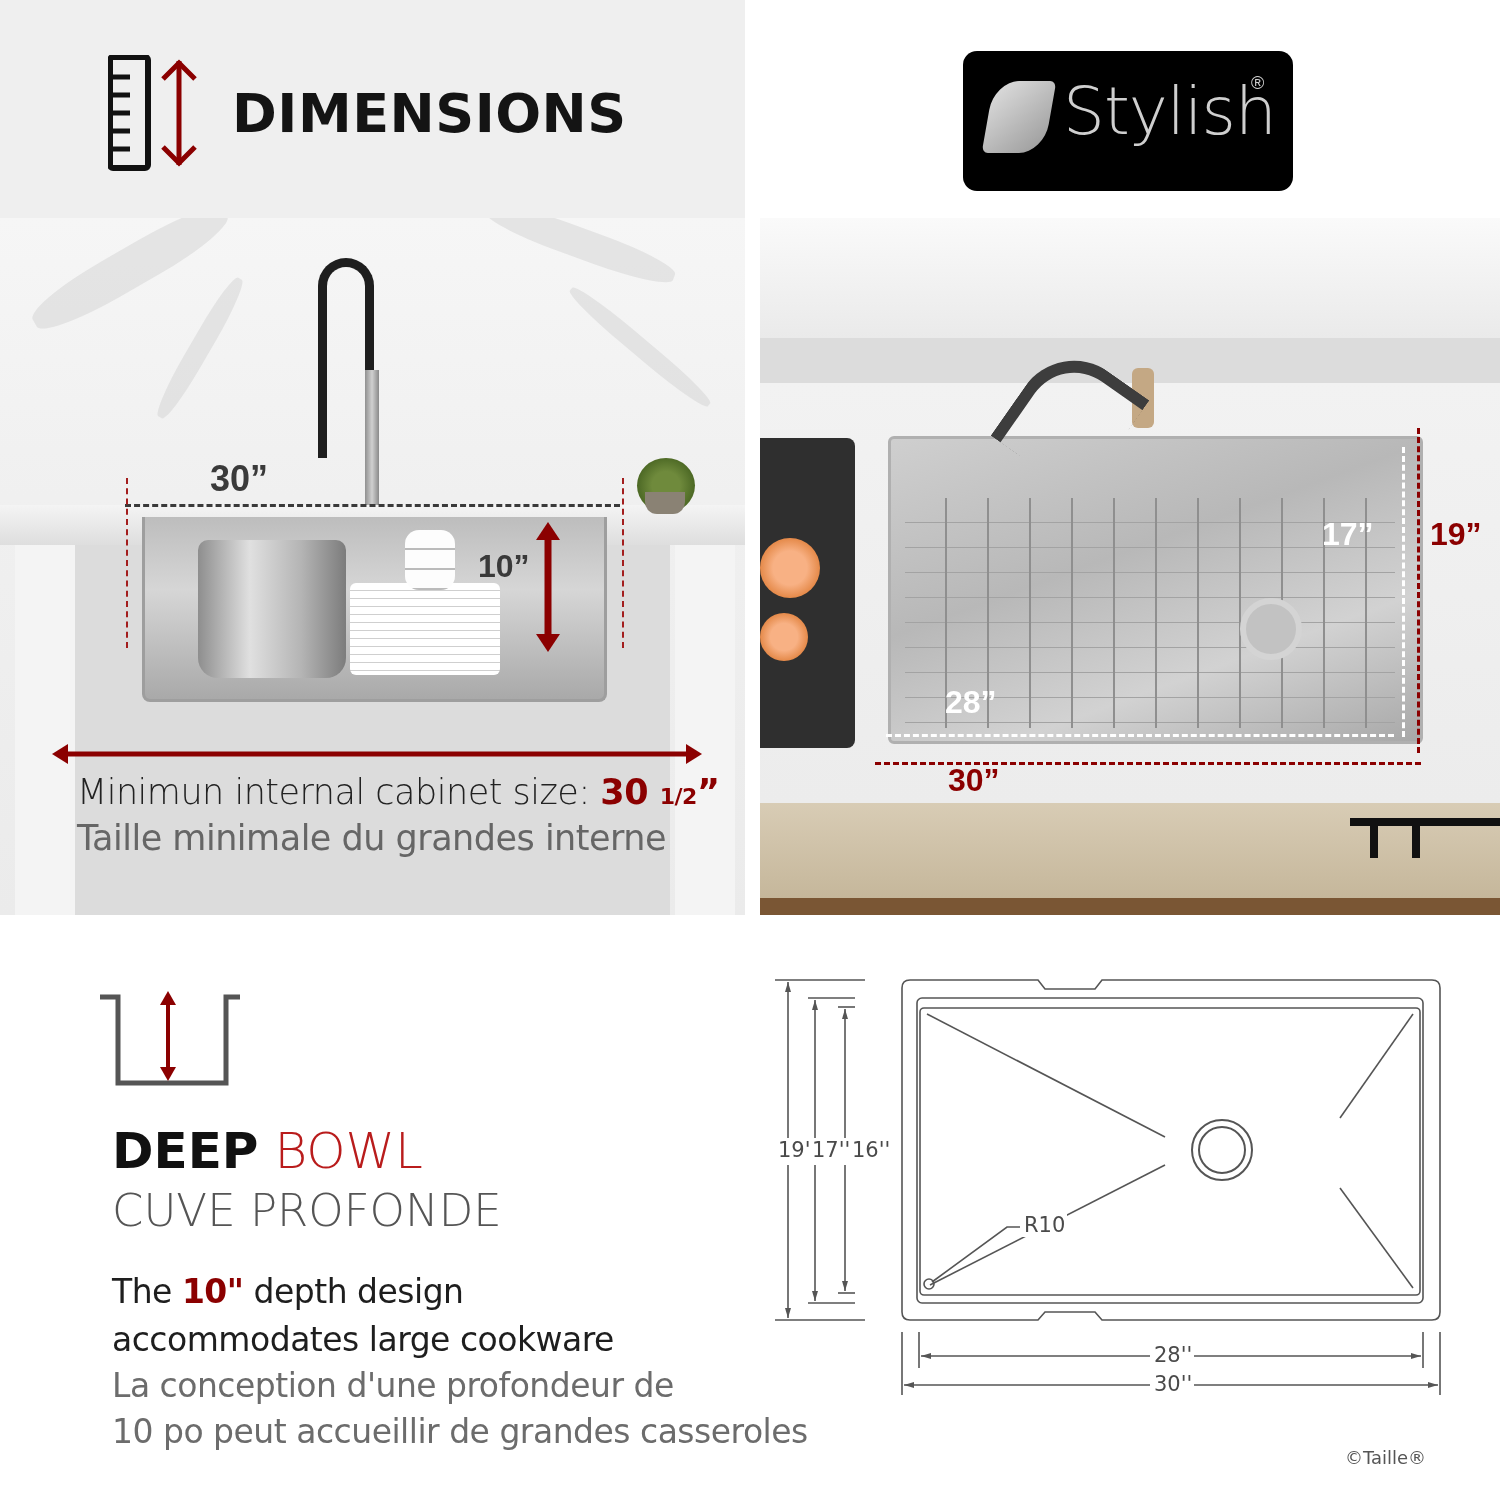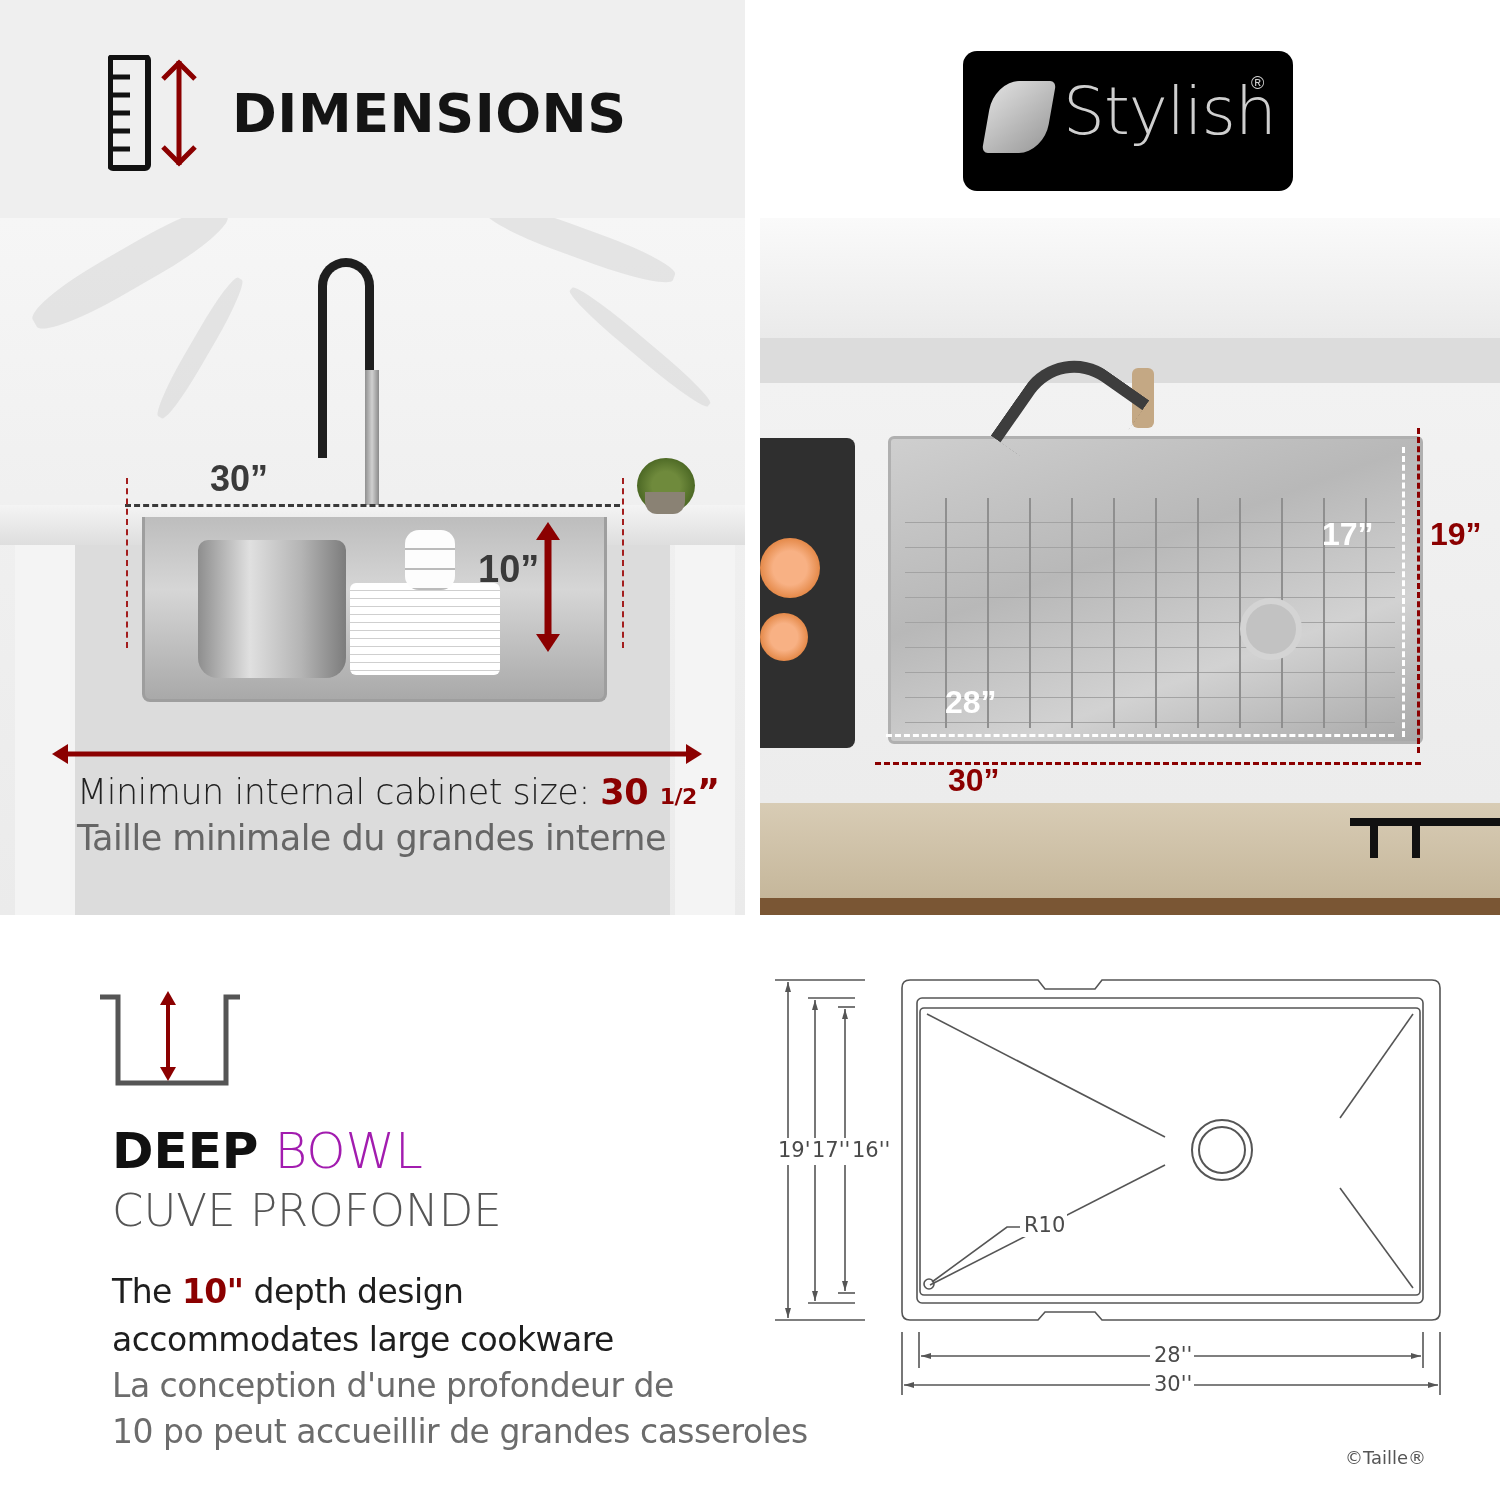--- a/index.html
+++ b/index.html
@@ -20,21 +20,21 @@
   .cups { left: 405px; top: 530px; width: 50px; height: 60px; background: repeating-linear-gradient(180deg,#fdfdfd 0 18px,#bbbbbb 18px 20px); border-radius: 14px; }
   .faucet-neck { left: 318px; top: 258px; width: 56px; height: 200px; border: 9px solid #1e1e1e; border-bottom: none; border-radius: 28px 28px 0 0; }
   .faucet-body { left: 365px; top: 370px; width: 14px; height: 140px; background: linear-gradient(90deg,#909090,#d0d0d0,#8a8a8a); }
   .plant { left: 637px; top: 458px; width: 58px; height: 55px; background: radial-gradient(circle,#6f8a3c 35%,#4e6a26 70%); border-radius: 50%; }
   .plant-pot { left: 645px; top: 492px; width: 40px; height: 22px; background: #8a8274; border-radius: 0 0 12px 12px; }
 
   .dim-w30-l { left: 210px; top: 458px; font-size: 36px; font-weight: bold; color: #3a3a3a; }
   .dash-h-l { left: 125px; top: 504px; width: 495px; height: 0; border-top: 3px dashed #3a3a3a; }
   .dash-v-l1 { left: 126px; top: 478px; height: 170px; border-left: 2px dashed #a31d1d; }
   .dash-v-l2 { left: 622px; top: 478px; height: 170px; border-left: 2px dashed #a31d1d; }
-  .dim-10 { left: 478px; top: 548px; font-size: 38px; font-weight: bold; color: #3a3a3a; }
+  .dim-10 { left: 478px; top: 548px; font-size: 32px; font-weight: bold; color: #3a3a3a; }
   .min-text1 { left: 77px; top: 772px; font-size: 35px; color: #222; font-family: "DejaVu Sans", sans-serif; font-weight: 200; letter-spacing: -0.5px; }
   .min-val { color: #8b0000; font-weight: bold; }
   .min-frac { font-size: 22px; }
   .min-text2 { left: 77px; top: 818px; font-size: 35px; color: #666; font-family: "DejaVu Sans", sans-serif; letter-spacing: -0.5px; }
 
   
   .logo { left: 963px; top: 51px; width: 330px; height: 140px; background: #000; border-radius: 14px; }
   .logo-s { left: 25px; top: 30px; width: 62px; height: 72px; background: linear-gradient(135deg,#e0e0e0,#9a9a9a); border-radius: 40% 10% 40% 10%; transform: skewX(-10deg); }
   .logo-text { left: 100px; top: 22px; font-size: 66px; color: #cfcfcf; font-family: "DejaVu Sans", sans-serif; font-weight: 200; letter-spacing: -1px; }
   .logo-reg { left: 288px; top: 22px; font-size: 18px; color: #cfcfcf; }
@@ -65,21 +65,21 @@
   .pr-28 { left: 945px; top: 684px; color: #ffffff; }
   .pr-30 { left: 948px; top: 762px; color: #8b0000; }
   .pr-dash-w28 { left: 886px; top: 734px; width: 508px; border-top: 3px dashed #ffffff; }
   .pr-dash-h17 { left: 1402px; top: 447px; height: 290px; border-left: 3px dashed #ffffff; }
   .pr-dash-w30 { left: 875px; top: 762px; width: 546px; border-top: 3px dashed #8b0000; }
   .pr-dash-h19 { left: 1417px; top: 428px; height: 325px; border-left: 3px dashed #8b0000; }
 
   
   .deep-title { left: 112px; top: 1122px; font-size: 50px; font-family: "DejaVu Sans", sans-serif; }
   .deep-strong { font-weight: bold; color: #111; }
-  .deep-red { color: #a21caf; font-weight: 200; }
+  .deep-red { color: #b91c1c; font-weight: 200; }
   .cuve-title { left: 112px; top: 1184px; font-size: 45px; color: #555; font-family: "DejaVu Sans", sans-serif; font-weight: 200; }
   .body-line { position: absolute; left: 112px; font-size: 33px; font-family: "DejaVu Sans", sans-serif; letter-spacing: -0.5px; }
   .bl-1 { top: 1272px; color: #1e1e1e; }
   .bl-2 { top: 1320px; color: #1e1e1e; }
   .bl-3 { top: 1366px; color: #6c6c6c; }
   .bl-4 { top: 1412px; color: #6c6c6c; }
   .hl-10 { color: #8b0000; font-weight: bold; }
 
   
   .drawing { left: 770px; top: 970px; width: 700px; height: 440px; }

